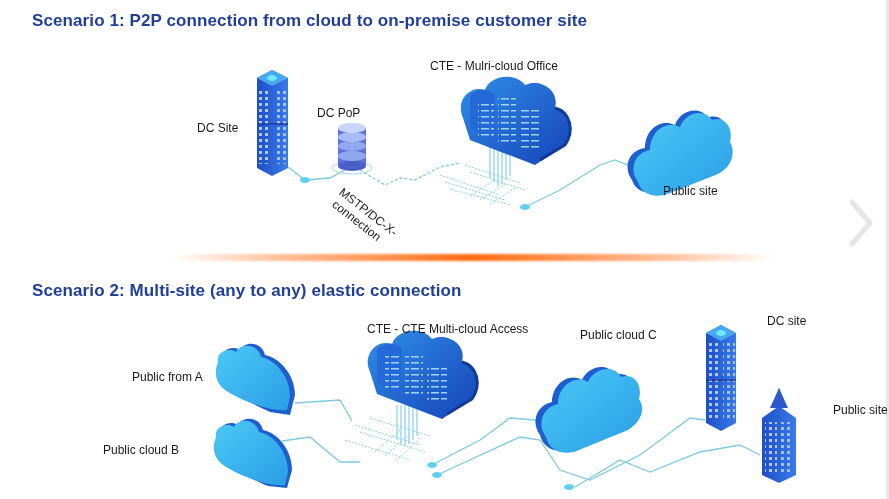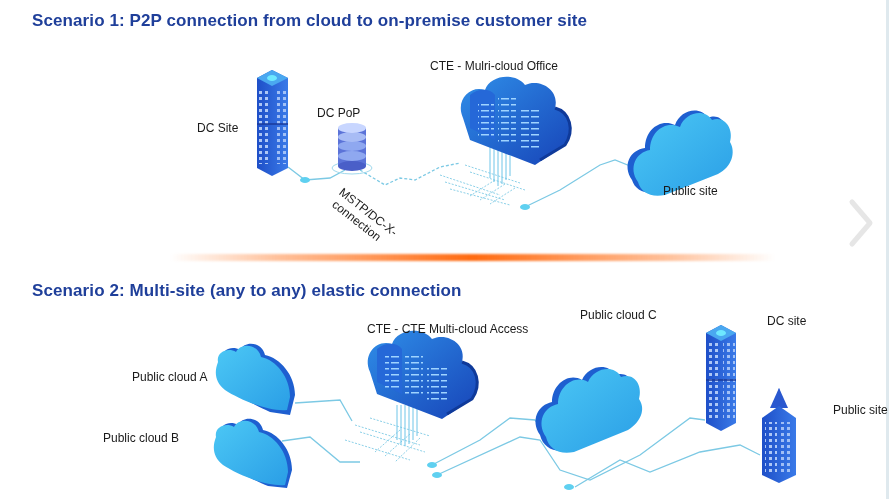--- a/index.html
+++ b/index.html
@@ -197,17 +197,17 @@
 <div class="lbl" style="left:197px; top:121px">DC Site</div>
 <div class="lbl" style="left:317px; top:106px">DC PoP</div>
 <div class="lbl" style="left:430px; top:59px">CTE - Mulri-cloud Office</div>
 <div class="lbl" style="left:663px; top:184px">Public site</div>
 <div class="lbl" style="left:345px; top:185px; transform:rotate(38deg); transform-origin:left top; line-height:14px;">
   <div>MSTP/DC-X-</div>
   <div style="padding-left:2px">connection</div>
 </div>
 
 <div class="lbl" style="left:367px; top:322px">CTE - CTE Multi-cloud Access</div>
-<div class="lbl" style="left:132px; top:370px">Public cloud A</div>
-<div class="lbl" style="left:103px; top:431px">Public cloud B</div>
-<div class="lbl" style="left:580px; top:308px">Public cloud C</div>
+<div class="lbl" style="left:132px; top:370px">Public from A</div>
+<div class="lbl" style="left:103px; top:443px">Public cloud B</div>
+<div class="lbl" style="left:580px; top:328px">Public cloud C</div>
 <div class="lbl" style="left:767px; top:314px">DC site</div>
 <div class="lbl" style="left:833px; top:403px">Public site</div>
 
 </body></html>

